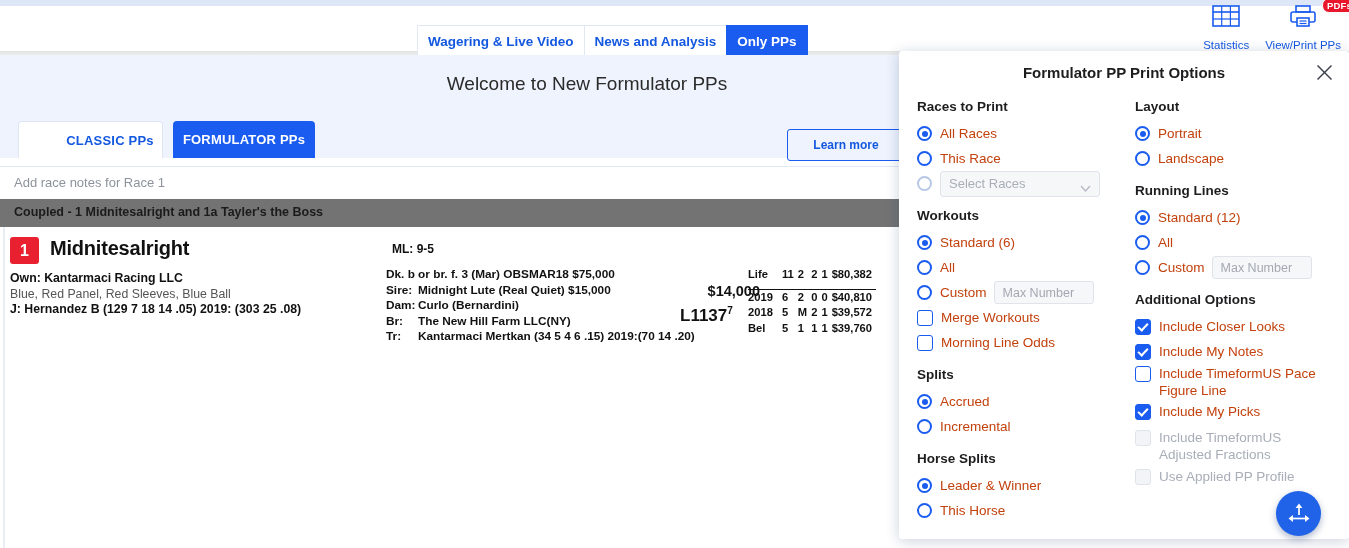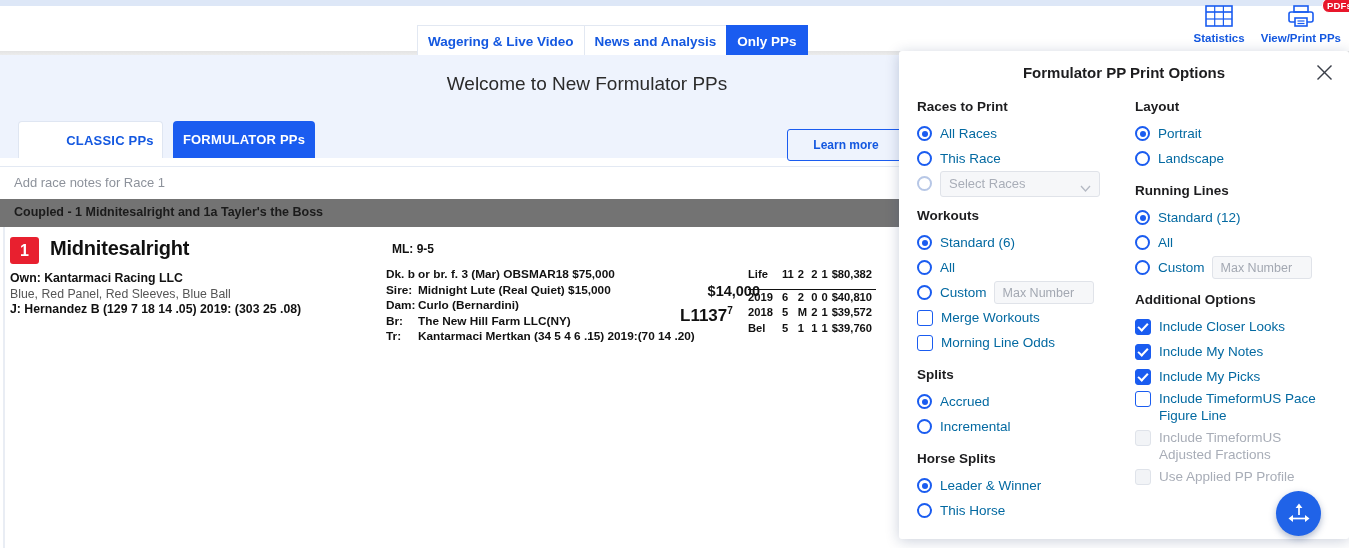--- a/index.html
+++ b/index.html
@@ -24,21 +24,21 @@
     font-size:13.5px;font-weight:bold;color:#1458e0;background:#ffffff;
     border:1px solid #e2e8f2;border-right:none;white-space:nowrap;text-align:center;
   }
   .navtab:last-child{border-right:1px solid #e2e8f2;}
   .navtab.active{background:#1a5cf0;color:#ffffff;border-color:#1a5cf0;}
 
   
   .topicons{position:absolute;right:8px;top:2px;display:flex;gap:16px;align-items:flex-start;}
   .topicon{width:auto;text-align:center;cursor:pointer;}
   .topicon .glyph{height:28px;display:flex;align-items:center;justify-content:center;position:relative;}
-  .topicon .lbl{font-size:11.5px;font-weight:bold;color:#1458e0;margin-top:2px;display:block;}
+  .topicon .lbl{font-size:11.5px;font-weight:normal;color:#1458e0;margin-top:9px;display:block;}
   .pdfbadge{
     position:absolute;right:-16px;top:-4px;background:#e8172b;color:#fff;
     font-size:9.5px;font-weight:bold;border-radius:7px;padding:1px 4px;letter-spacing:.2px;
     border:1.5px solid #fff;
   }
 
   
   .banner{position:absolute;left:0;top:55px;width:1349px;height:103px;background:#eef3fd;}
   .banner-title{position:absolute;left:0;top:18px;width:1174px;text-align:center;
     font-size:19px;color:#2b2b2b;}
@@ -132,21 +132,21 @@
   .cbox{
     width:16px;height:16px;border-radius:3px;border:1.8px solid #1a5cf0;box-sizing:border-box;
     flex:0 0 16px;margin-right:8px;background:#fff;position:relative;margin-top:1px;
   }
   .cbox.checked{background:#1a5cf0;border-color:#1a5cf0;}
   .cbox.checked::after{
     content:"";position:absolute;left:4.3px;top:1.2px;width:4px;height:8px;
     border:solid #fff;border-width:0 2px 2px 0;transform:rotate(43deg);
   }
   .cbox.disabled{border:1.8px solid #dfe3ea;background:#f2f4f7;}
-  .optlabel{font-size:13.5px;color:#0369a1;line-height:17px;}
+  .optlabel{font-size:13.5px;color:#c2410c;line-height:17px;}
   .optlabel.dim{color:#a8adb7;}
   .maxnum{
     margin-left:7px;height:23px;min-width:100px;box-sizing:border-box;border:1px solid #e0e3e9;
     border-radius:3px;background:#f6f7f9;color:#a3a8b2;font-size:12.5px;
     display:flex;align-items:center;padding:0 8px;
   }
   .selectraces{
     margin-left:0;height:26px;width:160px;box-sizing:border-box;border:1px solid #e0e3e9;
     border-radius:3px;background:#f6f7f9;color:#a9aeb8;font-size:13px;
     display:flex;align-items:center;justify-content:space-between;padding:0 8px;
@@ -413,27 +413,27 @@
       <div class="group">
         <div class="group-title">Additional Options</div>
         <div class="opt">
           <span class="cbox checked"></span>
           <span class="optlabel">Include Closer Looks</span>
         </div>
         <div class="opt">
           <span class="cbox checked"></span>
           <span class="optlabel">Include My Notes</span>
         </div>
-        <div class="opt">
-          <span class="cbox checked"></span>
-          <span class="optlabel">Include My Picks</span>
-        </div>
         <div class="opt multiline">
           <span class="cbox"></span>
           <span class="optlabel">Include TimeformUS Pace Figure Line</span>
+        </div>
+        <div class="opt">
+          <span class="cbox checked"></span>
+          <span class="optlabel">Include My Picks</span>
         </div>
         <div class="opt multiline" style="margin-top:4px">
           <span class="cbox disabled"></span>
           <span class="optlabel dim">Include TimeformUS Adjusted Fractions</span>
         </div>
         <div class="opt multiline" style="margin-top:4px">
           <span class="cbox disabled"></span>
           <span class="optlabel dim">Use Applied PP Profile</span>
         </div>
       </div>

